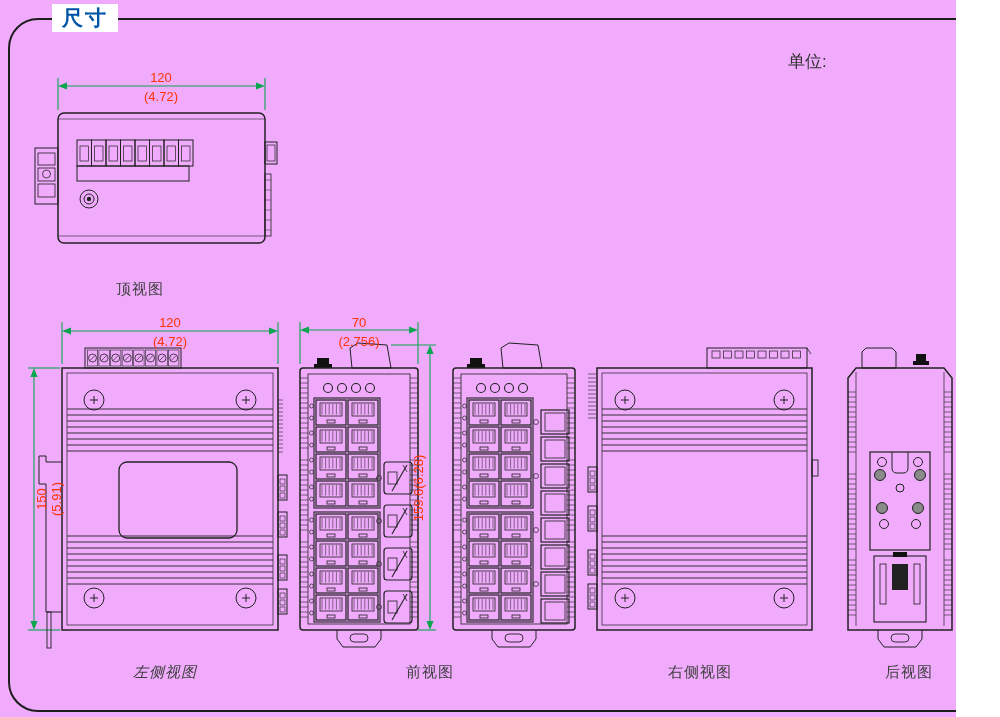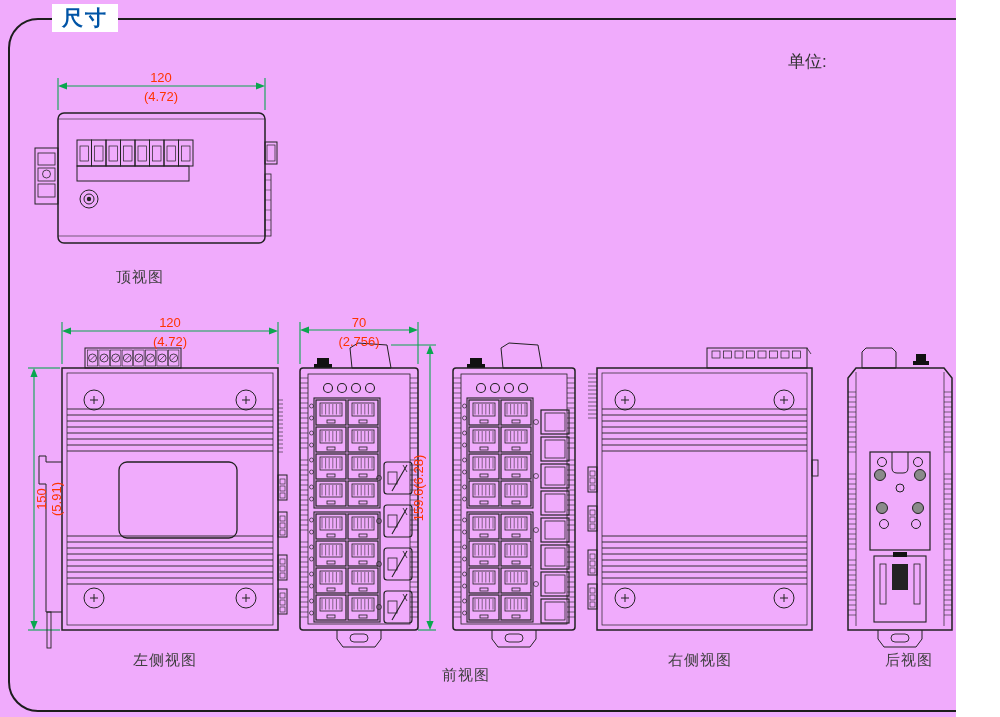--- a/index.html
+++ b/index.html
@@ -9,21 +9,21 @@
          border:2px solid #1d1d1d;border-radius:30px;}
   .page-title{position:absolute;left:52px;top:4px;z-index:2;background:#fff;
               padding:0 10px;color:#0054A6;font-size:21px;font-weight:bold;letter-spacing:2px;}
   .unit-note{position:absolute;left:788px;top:50px;display:flex;align-items:center;
              gap:10px;color:#333;}
   .unit-label{font-size:17px;}
   .fraction{text-align:center;font-size:19px;line-height:1.3;color:#333;}
   .fraction .num{border-bottom:2px solid #444;padding:0 12px;}
   .fraction .den{padding:0 2px;}
   .view-label{position:absolute;width:120px;text-align:center;font-size:15px;
-              color:#3f3f3f;letter-spacing:1px;}
+              color:#3f3f3f;letter-spacing:1px;margin-top:12px;}
   svg{position:absolute;overflow:visible;}
   #svg-top   {left:25px; top:58px;}
   #svg-left  {left:15px; top:312px;}
   #svg-front {left:290px;top:312px;}
   #svg-front2{left:445px;top:312px;}
   #svg-right {left:585px;top:312px;}
   #svg-rear  {left:838px;top:312px;}
   svg text{font-family:"Liberation Sans",sans-serif;}
   .dim{fill:#FF3300;font-size:13px;}
 </style>
@@ -210,21 +210,21 @@
           <rect x="265" y="281" width="5" height="5" fill="none" stroke="#222222" stroke-width="0.6"></rect>
           <rect x="265" y="288" width="5" height="5" fill="none" stroke="#222222" stroke-width="0.6"></rect>
           <rect x="265" y="295" width="5" height="5" fill="none" stroke="#222222" stroke-width="0.6"></rect>
         </g>
       </g>
     <text class="dim" x="155" y="15" text-anchor="middle">120</text>
     <text class="dim" x="155" y="34" text-anchor="middle">(4.72)</text>
     <text class="dim" x="31" y="187" text-anchor="middle" transform="rotate(-90 31 187)">150</text>
     <text class="dim" x="46" y="187" text-anchor="middle" transform="rotate(-90 46 187)">(5.91)</text>
   </svg>
-  <div class="view-label" style="left:105px;top:651px;">左侧视图</div>
+  <div class="view-label" style="left:105px;top:651px;font-style:italic;">左侧视图</div>
 
   <svg id="svg-front" width="155" height="365">
     <g id="g-front">
         <line x1="10" y1="10" x2="10" y2="52" stroke="#0AA64F" stroke-width="1.1"></line>
         <line x1="128" y1="10" x2="128" y2="52" stroke="#0AA64F" stroke-width="1.1"></line>
         <line x1="19" y1="18" x2="119" y2="18" stroke="#0AA64F" stroke-width="1.1"></line>
         <polygon points="10,18 19,14.4 19,21.6" fill="#0AA64F" stroke="none"></polygon>
         <polygon points="128,18 119,14.4 119,21.6" fill="#0AA64F" stroke="none"></polygon>
         <line x1="101" y1="33" x2="146" y2="33" stroke="#0AA64F" stroke-width="1.1"></line>
         <line x1="128" y1="318" x2="146" y2="318" stroke="#0AA64F" stroke-width="1.1"></line>
@@ -556,21 +556,21 @@
         <circle cx="89" cy="295" r="2.5" fill="none" stroke="#222222" stroke-width="0.7"></circle>
         <g>
           <path d="M47,318 L47,327 L53,335 L85,335 L91,327 L91,318" fill="none" stroke="#222222" stroke-width="1"></path>
           <rect x="60" y="322" width="18" height="8" fill="none" stroke="#222222" stroke-width="0.9" rx="4"></rect>
         </g>
       </g>
     <text class="dim" x="69" y="15" text-anchor="middle">70</text>
     <text class="dim" x="69" y="34" text-anchor="middle">(2.756)</text>
     <text class="dim" x="133" y="176" text-anchor="middle" transform="rotate(-90 133 176)">159.6(6.28)</text>
   </svg>
-  <div class="view-label" style="left:370px;top:666px;text-align:right;">前视图</div>
+  <div class="view-label" style="left:370px;top:651px;">前视图</div>
 
   <svg id="svg-front2" width="150" height="365">
     <g id="g-front2">
         <polygon points="58,56 56,36 64,31 93,33 97,56" fill="none" stroke="#222222" stroke-width="1"></polygon>
         <rect x="25" y="46" width="12" height="7" fill="#111"></rect>
         <rect x="22" y="52" width="18" height="4" fill="#111"></rect>
         <rect x="8" y="56" width="122" height="262" fill="none" stroke="#222222" stroke-width="1.5" rx="3"></rect>
         <rect x="16" y="62" width="106" height="250" fill="none" stroke="#222222" stroke-width="0.8"></rect>
         <line x1="8" y1="66" x2="16" y2="66" stroke="#222222" stroke-width="0.6"></line>
         <line x1="8" y1="71" x2="16" y2="71" stroke="#222222" stroke-width="0.6"></line>

